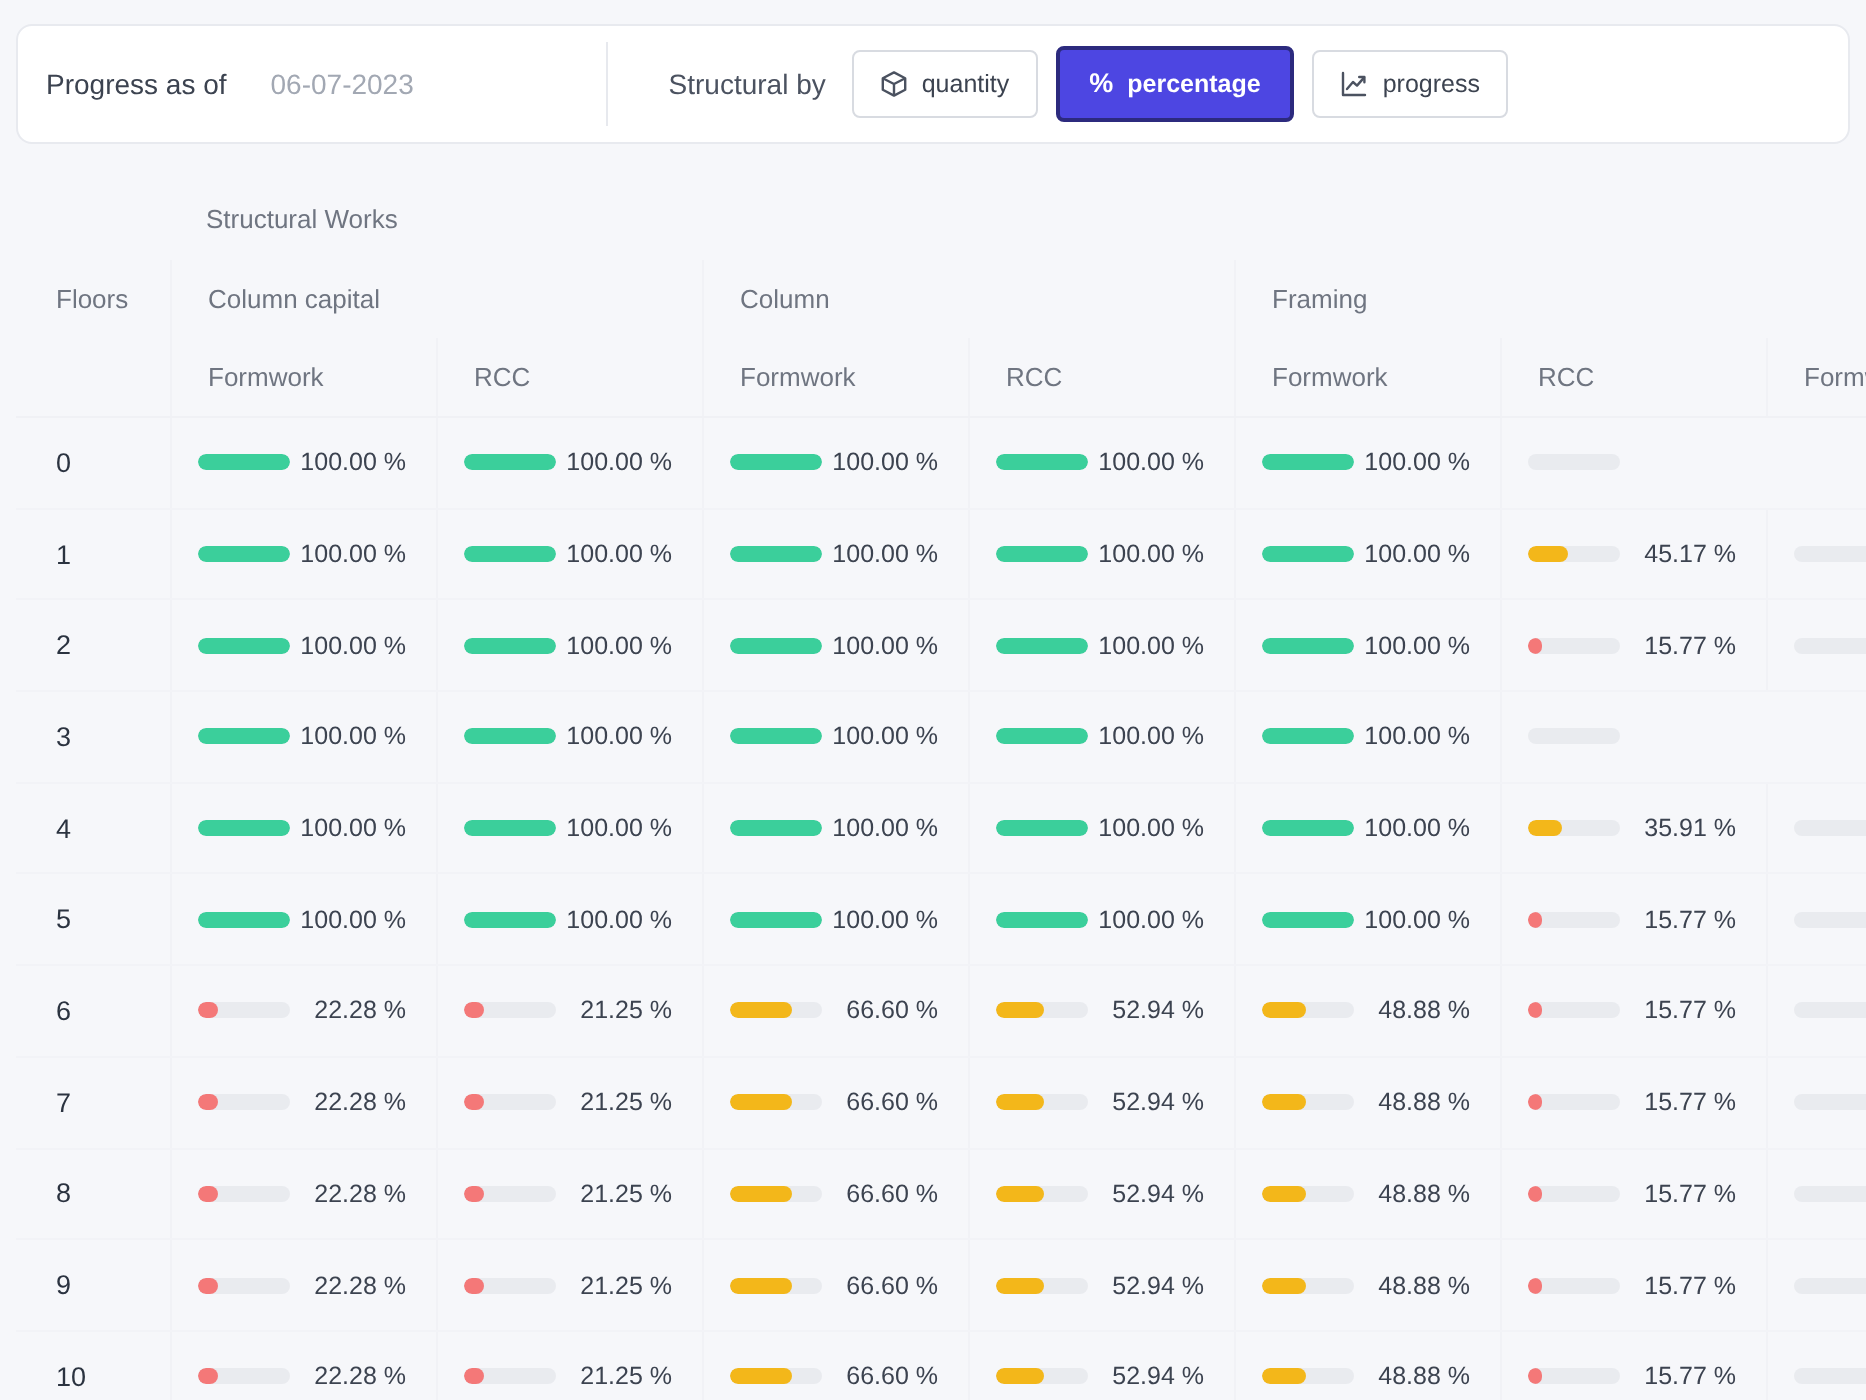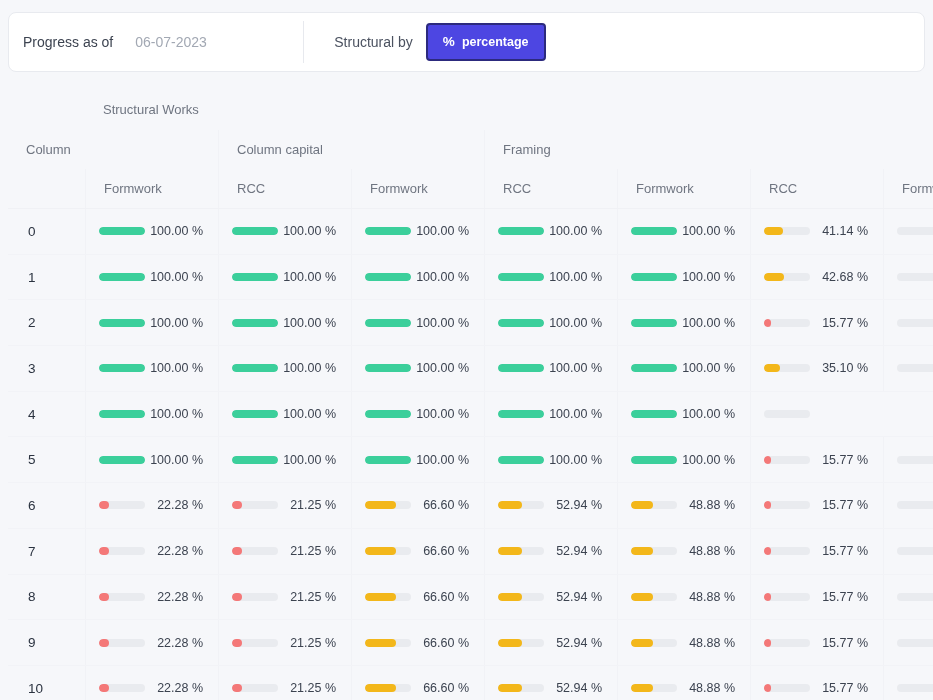--- a/index.html
+++ b/index.html
@@ -68,37 +68,57 @@
 </head>
 <body>
 
 <div class="topcard">
   <span class="as-of-label">Progress as of</span>
   <input class="date-input" readonly="" value="06-07-2023" style="">
   <div class="vdivider"></div>
   <span class="breakdown-label">Structural by</span>
 
   <div class="btn-group">
+    <button class="tbtn">
+      <span>
+        <svg width="14" height="14" viewBox="0 0 14 14" fill="none" stroke="#4b5260" stroke-width="1.2" stroke-linejoin="round">
+          <path d="M7 1.2 L12.6 4.1 V9.9 L7 12.8 L1.4 9.9 V4.1 Z"></path>
+          <path d="M1.4 4.1 L7 7 L12.6 4.1 M7 7 V12.8"></path>
+        </svg>
+      </span>
+      <span>quantity</span>
+    </button>
 
     <button class="tbtn selected">
       <span class="pct-glyph">%</span>
       <span>percentage</span>
     </button>
 
+    <button class="tbtn">
+      <span>
+        <svg width="14" height="14" viewBox="0 0 14 14" fill="none" stroke="#4b5260" stroke-width="1.2" stroke-linecap="round" stroke-linejoin="round">
+          <path d="M1.5 1.5 V12.5 H12.5"></path>
+          <path d="M3.5 9.5 L6.5 6 L8.5 7.8 L12 3.8"></path>
+          <path d="M9.6 3.5 L12.2 3.5 L12.2 6.1"></path>
+        </svg>
+      </span>
+      <span>progress</span>
+    </button>
   </div>
 </div>
 
 <div class="table-wrap">
     <div class="trow h1row">
       <div class="hcell first"></div>
       <div class="hcell" style="grid-column: 2 / -1;">Structural Works</div>
     </div>
     <div class="trow h2row">
+      <div class="hcell first">Floors</div>
+      <div class="hcell" style="grid-column: span 2;">Column capital</div>
       <div class="hcell" style="grid-column: span 2;">Column</div>
-      <div class="hcell" style="grid-column: span 2;">Column capital</div>
       <div class="hcell" style="grid-column: span 1;">Framing</div>
     </div>
     <div class="trow h3row">
       <div class="hcell first"></div>
       <div class="hcell">Formwork</div>
       <div class="hcell">RCC</div>
       <div class="hcell">Formwork</div>
       <div class="hcell">RCC</div>
       <div class="hcell">Formwork</div>
       <div class="hcell">RCC</div>
@@ -130,26 +150,20 @@
         </div>
         <div class="cell-value">100.00 %</div>
       </div>
       <div class="tcell">
         <div class="bar-track">
           <div class="bar-fill" style="width: 100%; min-width: 7px; background: rgb(59, 207, 155);"></div>
         </div>
         <div class="cell-value">100.00 %</div>
       </div>
       <div class="tcell">
-        <div class="bar-track">
-          <div class="bar-fill" style="width: 41.14%; min-width: 7px; background: rgb(243, 183, 26);"></div>
-        </div>
-        <div class="cell-value">41.14 %</div>
-      </div>
-      <div class="tcell">
         <div class="bar-track"></div>
         <div class="cell-value"></div>
       </div>
     </div>
     <div class="trow drow">
       <div class="floor-cell">1</div>
       <div class="tcell">
         <div class="bar-track">
           <div class="bar-fill" style="width: 100%; min-width: 7px; background: rgb(59, 207, 155);"></div>
         </div>
@@ -176,21 +190,21 @@
       <div class="tcell">
         <div class="bar-track">
           <div class="bar-fill" style="width: 100%; min-width: 7px; background: rgb(59, 207, 155);"></div>
         </div>
         <div class="cell-value">100.00 %</div>
       </div>
       <div class="tcell">
         <div class="bar-track">
           <div class="bar-fill" style="width: 42.68%; min-width: 7px; background: rgb(243, 183, 26);"></div>
         </div>
-        <div class="cell-value">42.68 %</div>
+        <div class="cell-value">45.17 %</div>
       </div>
       <div class="tcell">
         <div class="bar-track"></div>
         <div class="cell-value"></div>
       </div>
     </div>
     <div class="trow drow">
       <div class="floor-cell">2</div>
       <div class="tcell">
         <div class="bar-track">
@@ -259,26 +273,20 @@
         </div>
         <div class="cell-value">100.00 %</div>
       </div>
       <div class="tcell">
         <div class="bar-track">
           <div class="bar-fill" style="width: 100%; min-width: 7px; background: rgb(59, 207, 155);"></div>
         </div>
         <div class="cell-value">100.00 %</div>
       </div>
       <div class="tcell">
-        <div class="bar-track">
-          <div class="bar-fill" style="width: 35.1%; min-width: 7px; background: rgb(243, 183, 26);"></div>
-        </div>
-        <div class="cell-value">35.10 %</div>
-      </div>
-      <div class="tcell">
         <div class="bar-track"></div>
         <div class="cell-value"></div>
       </div>
     </div>
     <div class="trow drow">
       <div class="floor-cell">4</div>
       <div class="tcell">
         <div class="bar-track">
           <div class="bar-fill" style="width: 100%; min-width: 7px; background: rgb(59, 207, 155);"></div>
         </div>
@@ -302,20 +310,26 @@
         </div>
         <div class="cell-value">100.00 %</div>
       </div>
       <div class="tcell">
         <div class="bar-track">
           <div class="bar-fill" style="width: 100%; min-width: 7px; background: rgb(59, 207, 155);"></div>
         </div>
         <div class="cell-value">100.00 %</div>
       </div>
       <div class="tcell">
+        <div class="bar-track">
+          <div class="bar-fill" style="width: 35.91%; min-width: 7px; background: rgb(243, 183, 26);"></div>
+        </div>
+        <div class="cell-value">35.91 %</div>
+      </div>
+      <div class="tcell">
         <div class="bar-track"></div>
         <div class="cell-value"></div>
       </div>
     </div>
     <div class="trow drow">
       <div class="floor-cell">5</div>
       <div class="tcell">
         <div class="bar-track">
           <div class="bar-fill" style="width: 100%; min-width: 7px; background: rgb(59, 207, 155);"></div>
         </div>

